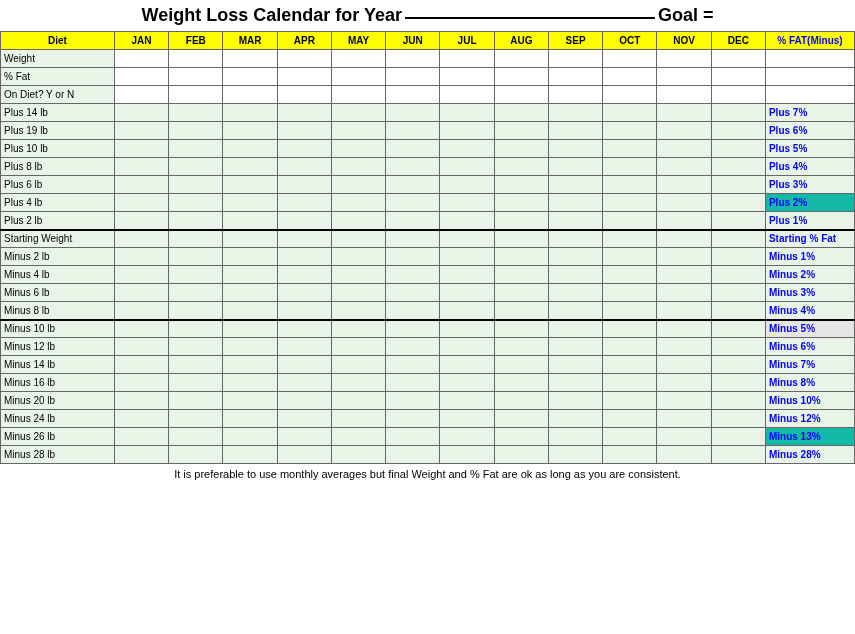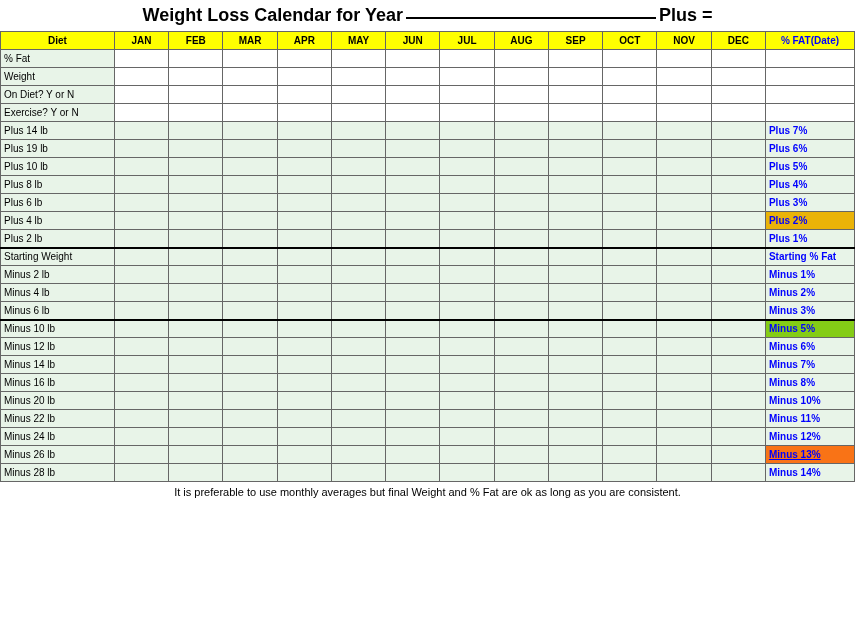--- a/index.html
+++ b/index.html
@@ -63,21 +63,21 @@
 
     .title-text {
       font-size: 18px;
       font-weight: bold;
     }
   </style>
 </head>
 <body>
 
 <div style="text-align:center; padding: 5px 0; background:#fff;">
-  <span class="title-text">Weight Loss Calendar for Year</span><span style="display:inline-block; border-bottom:2px solid #000; width:250px; margin:0 3px; vertical-align:middle;"></span><span class="title-text">Plus =</span>
+  <span class="title-text">Weight Loss Calendar for Year</span><span style="display:inline-block; border-bottom:2px solid #000; width:250px; margin:0 3px; vertical-align:middle;"></span><span class="title-text">Goal =</span>
 </div>
 
 <div class="spreadsheet-container">
   <table id="main-table">
     <colgroup>
       <col style="width:105px">
       <col style="width:50px">
       <col style="width:50px">
       <col style="width:50px">
       <col style="width:50px">
@@ -99,89 +99,73 @@
         <th>MAR</th>
         <th>APR</th>
         <th>MAY</th>
         <th>JUN</th>
         <th>JUL</th>
         <th>AUG</th>
         <th>SEP</th>
         <th>OCT</th>
         <th>NOV</th>
         <th>DEC</th>
-        <th style="color:#0000ff; font-weight:bold;">% FAT(Date)</th>
+        <th style="color:#0000ff; font-weight:bold;">% FAT(Minus)</th>
       </tr>
     </thead>
     <tbody id="table-body">
     <tr class="data-row">
+          <td class="label-col">Weight</td>
+          <td style="background: rgb(255, 255, 255);"></td>
+          <td style="background: rgb(255, 255, 255);"></td>
+          <td style="background: rgb(255, 255, 255);"></td>
+          <td style="background: rgb(255, 255, 255);"></td>
+          <td style="background: rgb(255, 255, 255);"></td>
+          <td style="background: rgb(255, 255, 255);"></td>
+          <td style="background: rgb(255, 255, 255);"></td>
+          <td style="background: rgb(255, 255, 255);"></td>
+          <td style="background: rgb(255, 255, 255);"></td>
+          <td style="background: rgb(255, 255, 255);"></td>
+          <td style="background: rgb(255, 255, 255);"></td>
+          <td style="background: rgb(255, 255, 255);"></td>
+          <td class="fat-col" style="background: rgb(255, 255, 255);"></td>
+        </tr>
+        <tr class="data-row">
           <td class="label-col">% Fat</td>
           <td style="background: rgb(255, 255, 255);"></td>
           <td style="background: rgb(255, 255, 255);"></td>
           <td style="background: rgb(255, 255, 255);"></td>
           <td style="background: rgb(255, 255, 255);"></td>
           <td style="background: rgb(255, 255, 255);"></td>
           <td style="background: rgb(255, 255, 255);"></td>
           <td style="background: rgb(255, 255, 255);"></td>
           <td style="background: rgb(255, 255, 255);"></td>
           <td style="background: rgb(255, 255, 255);"></td>
           <td style="background: rgb(255, 255, 255);"></td>
           <td style="background: rgb(255, 255, 255);"></td>
           <td style="background: rgb(255, 255, 255);"></td>
           <td class="fat-col" style="background: rgb(255, 255, 255);"></td>
         </tr>
         <tr class="data-row">
-          <td class="label-col">Weight</td>
+          <td class="label-col">On Diet? Y or N</td>
           <td style="background: rgb(255, 255, 255);"></td>
           <td style="background: rgb(255, 255, 255);"></td>
           <td style="background: rgb(255, 255, 255);"></td>
           <td style="background: rgb(255, 255, 255);"></td>
           <td style="background: rgb(255, 255, 255);"></td>
           <td style="background: rgb(255, 255, 255);"></td>
           <td style="background: rgb(255, 255, 255);"></td>
           <td style="background: rgb(255, 255, 255);"></td>
           <td style="background: rgb(255, 255, 255);"></td>
           <td style="background: rgb(255, 255, 255);"></td>
           <td style="background: rgb(255, 255, 255);"></td>
           <td style="background: rgb(255, 255, 255);"></td>
           <td class="fat-col" style="background: rgb(255, 255, 255);"></td>
         </tr>
         <tr class="data-row">
-          <td class="label-col">On Diet? Y or N</td>
-          <td style="background: rgb(255, 255, 255);"></td>
-          <td style="background: rgb(255, 255, 255);"></td>
-          <td style="background: rgb(255, 255, 255);"></td>
-          <td style="background: rgb(255, 255, 255);"></td>
-          <td style="background: rgb(255, 255, 255);"></td>
-          <td style="background: rgb(255, 255, 255);"></td>
-          <td style="background: rgb(255, 255, 255);"></td>
-          <td style="background: rgb(255, 255, 255);"></td>
-          <td style="background: rgb(255, 255, 255);"></td>
-          <td style="background: rgb(255, 255, 255);"></td>
-          <td style="background: rgb(255, 255, 255);"></td>
-          <td style="background: rgb(255, 255, 255);"></td>
-          <td class="fat-col" style="background: rgb(255, 255, 255);"></td>
-        </tr>
-        <tr class="data-row">
-          <td class="label-col">Exercise? Y or N</td>
-          <td style="background: rgb(255, 255, 255);"></td>
-          <td style="background: rgb(255, 255, 255);"></td>
-          <td style="background: rgb(255, 255, 255);"></td>
-          <td style="background: rgb(255, 255, 255);"></td>
-          <td style="background: rgb(255, 255, 255);"></td>
-          <td style="background: rgb(255, 255, 255);"></td>
-          <td style="background: rgb(255, 255, 255);"></td>
-          <td style="background: rgb(255, 255, 255);"></td>
-          <td style="background: rgb(255, 255, 255);"></td>
-          <td style="background: rgb(255, 255, 255);"></td>
-          <td style="background: rgb(255, 255, 255);"></td>
-          <td style="background: rgb(255, 255, 255);"></td>
-          <td class="fat-col" style="background: rgb(255, 255, 255);"></td>
-        </tr>
-        <tr class="data-row">
           <td class="label-col">Plus 14 lb</td>
           <td style="background: rgb(232, 244, 232);"></td>
           <td style="background: rgb(232, 244, 232);"></td>
           <td style="background: rgb(232, 244, 232);"></td>
           <td style="background: rgb(232, 244, 232);"></td>
           <td style="background: rgb(232, 244, 232);"></td>
           <td style="background: rgb(232, 244, 232);"></td>
           <td style="background: rgb(232, 244, 232);"></td>
           <td style="background: rgb(232, 244, 232);"></td>
           <td style="background: rgb(232, 244, 232);"></td>
@@ -261,21 +245,21 @@
           <td style="background: rgb(232, 244, 232);"></td>
           <td style="background: rgb(232, 244, 232);"></td>
           <td style="background: rgb(232, 244, 232);"></td>
           <td style="background: rgb(232, 244, 232);"></td>
           <td style="background: rgb(232, 244, 232);"></td>
           <td style="background: rgb(232, 244, 232);"></td>
           <td style="background: rgb(232, 244, 232);"></td>
           <td style="background: rgb(232, 244, 232);"></td>
           <td style="background: rgb(232, 244, 232);"></td>
           <td style="background: rgb(232, 244, 232);"></td>
-          <td class="fat-col" style="background: #eab308;">Plus 2%</td>
+          <td class="fat-col" style="background: #14b8a6;">Plus 2%</td>
         </tr>
         <tr class="data-row">
           <td class="label-col">Plus 2 lb</td>
           <td style="background: rgb(232, 244, 232);"></td>
           <td style="background: rgb(232, 244, 232);"></td>
           <td style="background: rgb(232, 244, 232);"></td>
           <td style="background: rgb(232, 244, 232);"></td>
           <td style="background: rgb(232, 244, 232);"></td>
           <td style="background: rgb(232, 244, 232);"></td>
           <td style="background: rgb(232, 244, 232);"></td>
@@ -343,35 +327,51 @@
           <td style="background: rgb(232, 244, 232);"></td>
           <td style="background: rgb(232, 244, 232);"></td>
           <td style="background: rgb(232, 244, 232);"></td>
           <td style="background: rgb(232, 244, 232);"></td>
           <td style="background: rgb(232, 244, 232);"></td>
           <td style="background: rgb(232, 244, 232);"></td>
           <td style="background: rgb(232, 244, 232);"></td>
           <td style="background: rgb(232, 244, 232);"></td>
           <td class="fat-col" style="background: rgb(232, 244, 232);">Minus 3%</td>
         </tr>
+        <tr class="data-row">
+          <td class="label-col">Minus 8 lb</td>
+          <td style="background: rgb(232, 244, 232);"></td>
+          <td style="background: rgb(232, 244, 232);"></td>
+          <td style="background: rgb(232, 244, 232);"></td>
+          <td style="background: rgb(232, 244, 232);"></td>
+          <td style="background: rgb(232, 244, 232);"></td>
+          <td style="background: rgb(232, 244, 232);"></td>
+          <td style="background: rgb(232, 244, 232);"></td>
+          <td style="background: rgb(232, 244, 232);"></td>
+          <td style="background: rgb(232, 244, 232);"></td>
+          <td style="background: rgb(232, 244, 232);"></td>
+          <td style="background: rgb(232, 244, 232);"></td>
+          <td style="background: rgb(232, 244, 232);"></td>
+          <td class="fat-col" style="background: rgb(232, 244, 232);">Minus 4%</td>
+        </tr>
         <tr class="data-row minus-5-row">
           <td class="label-col">Minus 10 lb</td>
           <td style="background: rgb(232, 244, 232);"></td>
           <td style="background: rgb(232, 244, 232);"></td>
           <td style="background: rgb(232, 244, 232);"></td>
           <td style="background: rgb(232, 244, 232);"></td>
           <td style="background: rgb(232, 244, 232);"></td>
           <td style="background: rgb(232, 244, 232);"></td>
           <td style="background: rgb(232, 244, 232);"></td>
           <td style="background: rgb(232, 244, 232);"></td>
           <td style="background: rgb(232, 244, 232);"></td>
           <td style="background: rgb(232, 244, 232);"></td>
           <td style="background: rgb(232, 244, 232);"></td>
           <td style="background: rgb(232, 244, 232);"></td>
-          <td class="fat-col" style="background: #84cc16;">Minus 5%</td>
+          <td class="fat-col" style="background: #e5e5e5;">Minus 5%</td>
         </tr>
         <tr class="data-row">
           <td class="label-col">Minus 12 lb</td>
           <td style="background: rgb(232, 244, 232);"></td>
           <td style="background: rgb(232, 244, 232);"></td>
           <td style="background: rgb(232, 244, 232);"></td>
           <td style="background: rgb(232, 244, 232);"></td>
           <td style="background: rgb(232, 244, 232);"></td>
           <td style="background: rgb(232, 244, 232);"></td>
           <td style="background: rgb(232, 244, 232);"></td>
@@ -424,36 +424,20 @@
           <td style="background: rgb(232, 244, 232);"></td>
           <td style="background: rgb(232, 244, 232);"></td>
           <td style="background: rgb(232, 244, 232);"></td>
           <td style="background: rgb(232, 244, 232);"></td>
           <td style="background: rgb(232, 244, 232);"></td>
           <td style="background: rgb(232, 244, 232);"></td>
           <td style="background: rgb(232, 244, 232);"></td>
           <td class="fat-col" style="background: rgb(232, 244, 232);">Minus 10%</td>
         </tr>
         <tr class="data-row">
-          <td class="label-col">Minus 22 lb</td>
-          <td style="background: rgb(232, 244, 232);"></td>
-          <td style="background: rgb(232, 244, 232);"></td>
-          <td style="background: rgb(232, 244, 232);"></td>
-          <td style="background: rgb(232, 244, 232);"></td>
-          <td style="background: rgb(232, 244, 232);"></td>
-          <td style="background: rgb(232, 244, 232);"></td>
-          <td style="background: rgb(232, 244, 232);"></td>
-          <td style="background: rgb(232, 244, 232);"></td>
-          <td style="background: rgb(232, 244, 232);"></td>
-          <td style="background: rgb(232, 244, 232);"></td>
-          <td style="background: rgb(232, 244, 232);"></td>
-          <td style="background: rgb(232, 244, 232);"></td>
-          <td class="fat-col" style="background: rgb(232, 244, 232);">Minus 11%</td>
-        </tr>
-        <tr class="data-row">
           <td class="label-col">Minus 24 lb</td>
           <td style="background: rgb(232, 244, 232);"></td>
           <td style="background: rgb(232, 244, 232);"></td>
           <td style="background: rgb(232, 244, 232);"></td>
           <td style="background: rgb(232, 244, 232);"></td>
           <td style="background: rgb(232, 244, 232);"></td>
           <td style="background: rgb(232, 244, 232);"></td>
           <td style="background: rgb(232, 244, 232);"></td>
           <td style="background: rgb(232, 244, 232);"></td>
           <td style="background: rgb(232, 244, 232);"></td>
@@ -469,35 +453,35 @@
           <td style="background: rgb(232, 244, 232);"></td>
           <td style="background: rgb(232, 244, 232);"></td>
           <td style="background: rgb(232, 244, 232);"></td>
           <td style="background: rgb(232, 244, 232);"></td>
           <td style="background: rgb(232, 244, 232);"></td>
           <td style="background: rgb(232, 244, 232);"></td>
           <td style="background: rgb(232, 244, 232);"></td>
           <td style="background: rgb(232, 244, 232);"></td>
           <td style="background: rgb(232, 244, 232);"></td>
           <td style="background: rgb(232, 244, 232);"></td>
-          <td class="fat-col" style="background: #f97316; text-decoration: underline;">Minus 13%</td>
+          <td class="fat-col" style="background: #14b8a6;">Minus 13%</td>
         </tr>
         <tr class="data-row">
           <td class="label-col">Minus 28 lb</td>
           <td style="background: rgb(232, 244, 232);"></td>
           <td style="background: rgb(232, 244, 232);"></td>
           <td style="background: rgb(232, 244, 232);"></td>
           <td style="background: rgb(232, 244, 232);"></td>
           <td style="background: rgb(232, 244, 232);"></td>
           <td style="background: rgb(232, 244, 232);"></td>
           <td style="background: rgb(232, 244, 232);"></td>
           <td style="background: rgb(232, 244, 232);"></td>
           <td style="background: rgb(232, 244, 232);"></td>
           <td style="background: rgb(232, 244, 232);"></td>
           <td style="background: rgb(232, 244, 232);"></td>
           <td style="background: rgb(232, 244, 232);"></td>
-          <td class="fat-col" style="background: rgb(232, 244, 232);">Minus 14%</td>
+          <td class="fat-col" style="background: rgb(232, 244, 232);">Minus 28%</td>
         </tr>
       </tbody>
   </table>
 </div>
 
 <div class="footer-note">It is preferable to use monthly averages but final Weight and % Fat are ok as long as you are consistent.</div>
 
 </body></html>

